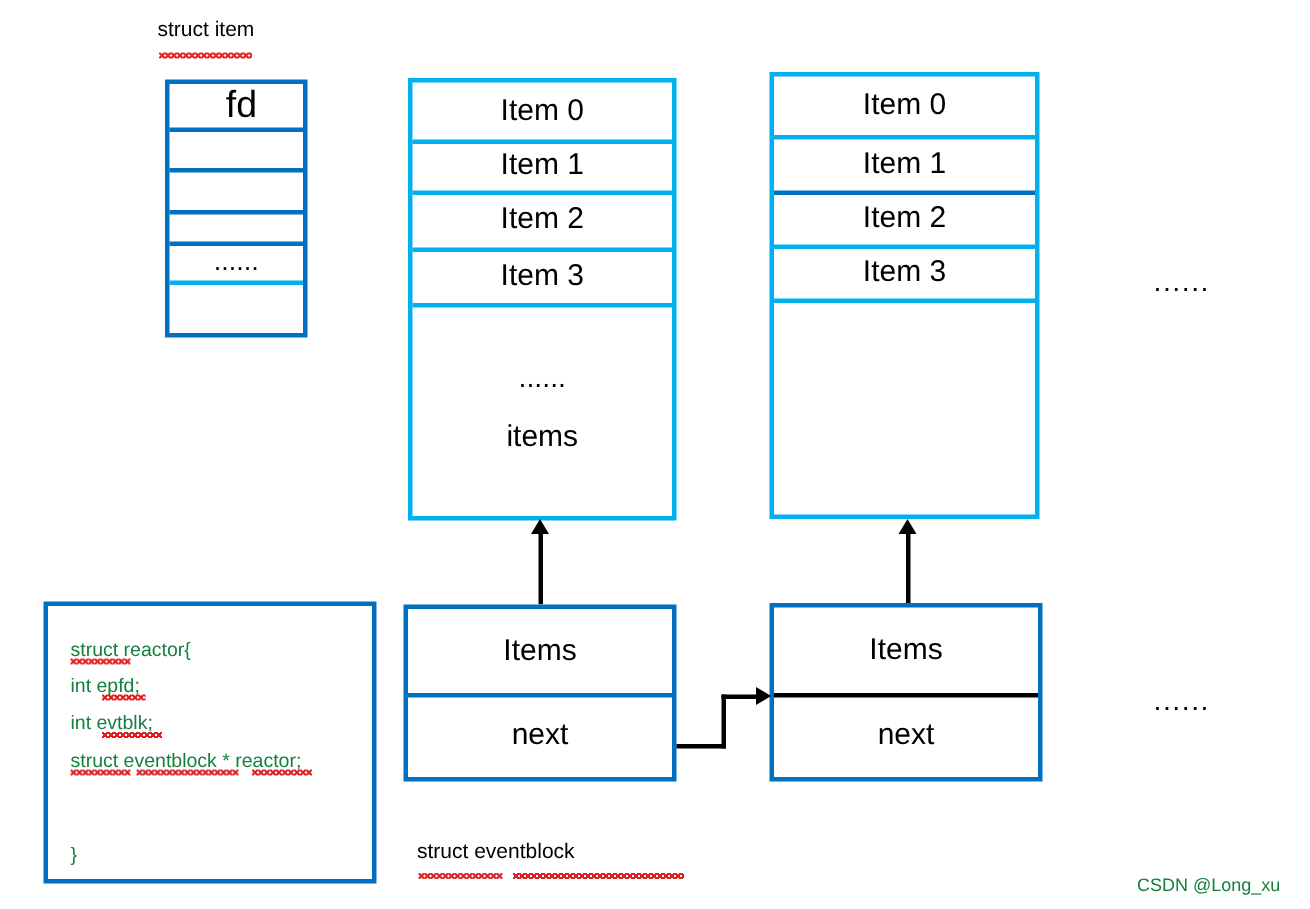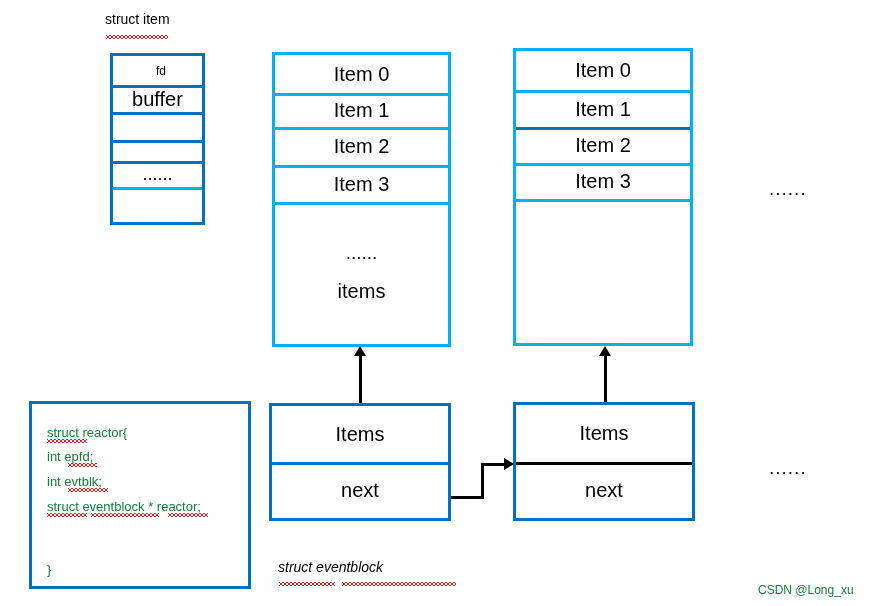--- a/index.html
+++ b/index.html
@@ -125,24 +125,23 @@
 </head>
 <body>
 
 <div id="canvas">
 
   <div class="lbl title-lbl" style="left:105px; top:12px;">struct item</div>
   <div class="squiggle" style="left:106px; top:35px; width:62px;"></div>
 
   <div class="box box-dark" style="left:110px; top:53px; width:95px; height:172px;"></div>
 
-  <div class="row" style="left:113px; top:56px; width:96px; height:29px; font-size:12px;text-align:center;">fd</div>
+  <div class="row" style="left:113px; top:56px; width:96px; height:29px; font-size:25px;text-align:center;">fd</div>
   <div class="hr-dark" style="left:113px; top:85px; width:89px;"></div>
 
-  <div class="row" style="left:113px; top:86px; width:89px; height:26px; font-size:20px;">buffer</div>
   <div class="hr-dark" style="left:113px; top:112px; width:89px;"></div>
 
   <div class="hr-dark" style="left:113px; top:140px; width:89px;"></div>
 
   <div class="row" style="left:113px; top:141px; width:89px; height:20px;"></div>
   <div class="hr-dark" style="left:113px; top:161px; width:89px;"></div>
 
   <div class="row" style="left:113px; top:162px; width:89px; height:25px; font-size:18px;">......</div>
   <div class="hr-light" style="left:113px; top:187px; width:89px;"></div>
 
@@ -215,19 +214,19 @@
   <div class="hr-black" style="left:516px; top:462px; width:176px;"></div>
   <div class="row" style="left:516px; top:463px; width:176px; height:55px; font-size:20px;">next</div>
 
   <div class="arrow-h" style="left:451px; top:496px; width:33px;"></div>
   <div class="arrow-v" style="left:481px; top:463px; height:36px;"></div>
   <div class="arrow-h" style="left:481px; top:463px; width:25px;"></div>
   <div class="arrow-head-right" style="left:504px; top:458px;"></div>
 
   <div class="dots" style="left:769px; top:457px;">......</div>
 
-  <div class="lbl title-lbl" style="left:278px; top:560px;font-style:italic;">struct eventblock</div>
+  <div class="lbl title-lbl" style="left:278px; top:560px;">struct eventblock</div>
   <div class="squiggle" style="left:279px; top:582px; width:56px;"></div>
   <div class="squiggle" style="left:342px; top:582px; width:114px;"></div>
 
   <div class="watermark" style="left:758px; top:583px;">CSDN @Long_xu</div>
 
 </div>
 
 </body></html>

